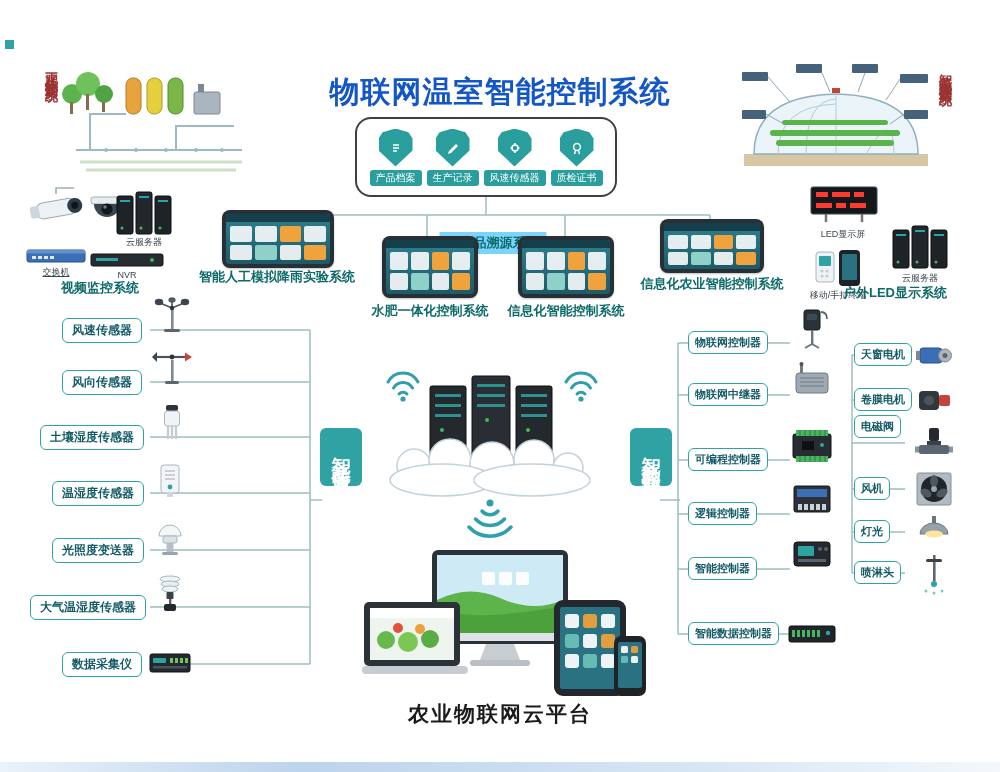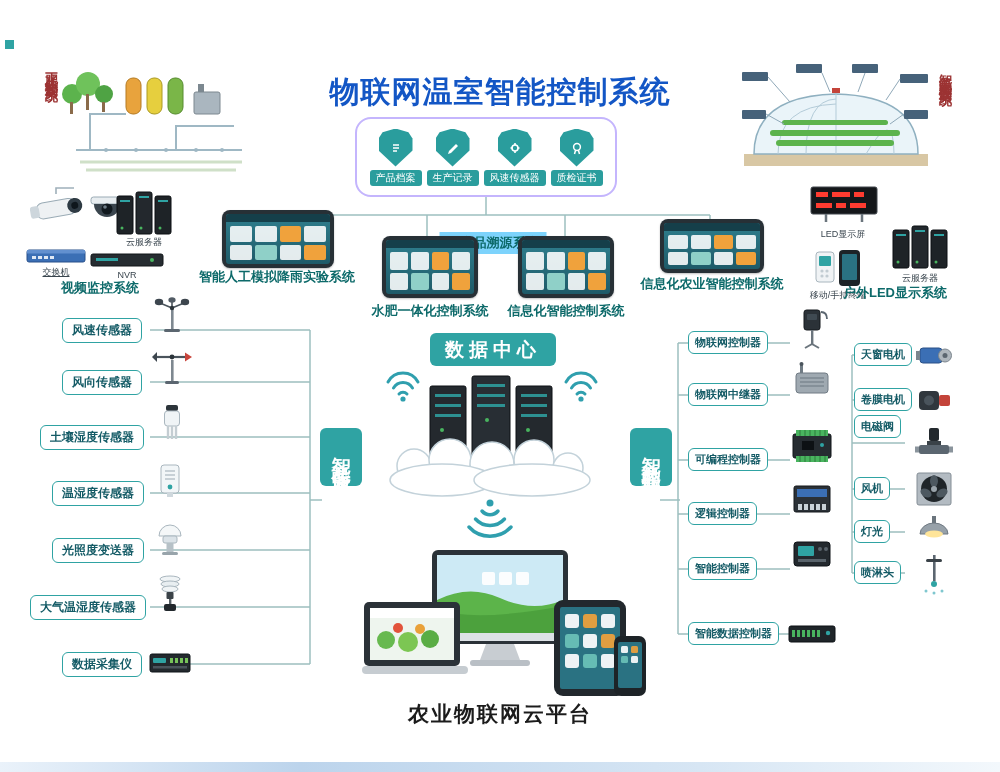--- a/index.html
+++ b/index.html
@@ -10,21 +10,21 @@
   .vlabel { position:absolute; writing-mode:vertical-rl; text-orientation:upright; font-size:13px; font-weight:bold; color:#9c3333; letter-spacing:2px; z-index:2; }
   .illus { position:absolute; z-index:1; }
   .icon-box { position:absolute; z-index:1; line-height:0; }
   .pill { position:absolute; background:#fff; border:1.5px solid #2fa3a3; border-radius:6px; padding:3px 9px; font-size:12px; font-weight:bold; color:#145b66; white-space:nowrap; z-index:2; }
   .pill.sm { font-size:11px; padding:3px 6px; }
   .sysname { position:absolute; font-size:13px; font-weight:bold; color:#0d6a6a; white-space:nowrap; z-index:2; transform:translateX(-50%); }
   .sysname.onsite { background:#7dd3fc; padding:2px 8px;margin-top:28px; }
   .tinylabel { position:absolute; font-size:9px; color:#39454e; white-space:nowrap; z-index:2; transform:translateX(-50%); }
   .groupbox { position:absolute; background:#2fa3a3; color:#fff; writing-mode:vertical-rl; text-orientation:upright; font-size:19px; font-weight:bold; letter-spacing:6px; padding:14px 8px; border-radius:6px; z-index:2; }
   .databtn { position:absolute; background:#2fa3a3; color:#fff; font-size:19px; font-weight:bold; letter-spacing:5px; border-radius:6px; display:flex; align-items:center; justify-content:center; z-index:2; }
-  .trace-box { position:absolute; border:2px solid #c4b5fd; border-radius:16px; background:#fff; display:flex; align-items:center; justify-content:space-around; padding:6px 10px; z-index:2; }
+  .trace-box { position:absolute; border:2px solid #404040; border-radius:16px; background:#fff; display:flex; align-items:center; justify-content:space-around; padding:6px 10px; z-index:2; }
   .trace-item { display:flex; flex-direction:column; align-items:center; gap:3px; }
   .shield { width:34px; height:38px; background:#2a9d9d; clip-path:polygon(50% 0%, 88% 10%, 100% 26%, 100% 58%, 50% 100%, 0% 58%, 0% 26%, 12% 10%); display:flex; align-items:center; justify-content:center; }
   .trace-tag { background:#2a9d9d; color:#fff; font-size:10px; padding:1px 6px; border-radius:3px; white-space:nowrap; }
   .tablet { position:absolute; background:#273036; border-radius:8px; padding:4px; z-index:2; box-shadow:0 1px 2px rgba(0,0,0,.25); }
   .tablet .screen { width:100%; height:100%; background:linear-gradient(180deg,#2f7f8e,#1e5a68); border-radius:3px; overflow:hidden; display:flex; flex-direction:column; }
   .screen .tbar { height:8px; background:#153f4a; }
   .screen .tiles { flex:1; display:grid; grid-template-columns:repeat(4,1fr); gap:3px; padding:4px; }
   .tiles span { background:rgba(255,255,255,.88); border-radius:2px; }
   .tiles span:nth-child(3) { background:#f0a23c; }
   .tiles span:nth-child(6) { background:#8fd0c8; }
@@ -339,21 +339,20 @@
       <g fill="#49b45f">
           <circle cx="8" cy="40" r="1.5"></circle>
           <circle cx="27" cy="40" r="1.5"></circle>
           <circle cx="46" cy="40" r="1.5"></circle>
         </g>
     </svg>
   </span>
   <div class="tinylabel" style="left:920px;top:272px;">云服务器</div>
   <div class="sysname" style="left:895px;top:284px;">户外LED显示系统</div>
 
-  <div class="databtn" style="left:430px;top:333px;width:126px;height:33px;">数据中心</div>
 
   <div class="illus" style="left:372px;top:360px;">
     <svg width="240" height="140" viewBox="0 0 240 140">
       <g>
         <g stroke="#2f9fae" fill="none" stroke-width="3" stroke-linecap="round">
           <path d="M16 22 a17 17 0 0 1 30 0"></path>
             <path d="M21.5 28 a11 11 0 0 1 19 0"></path>
             <path d="M27 34 a5.5 5.5 0 0 1 8 0"></path>
         </g>
         <circle cx="31" cy="39" r="2.6" fill="#2f9fae"></circle>

